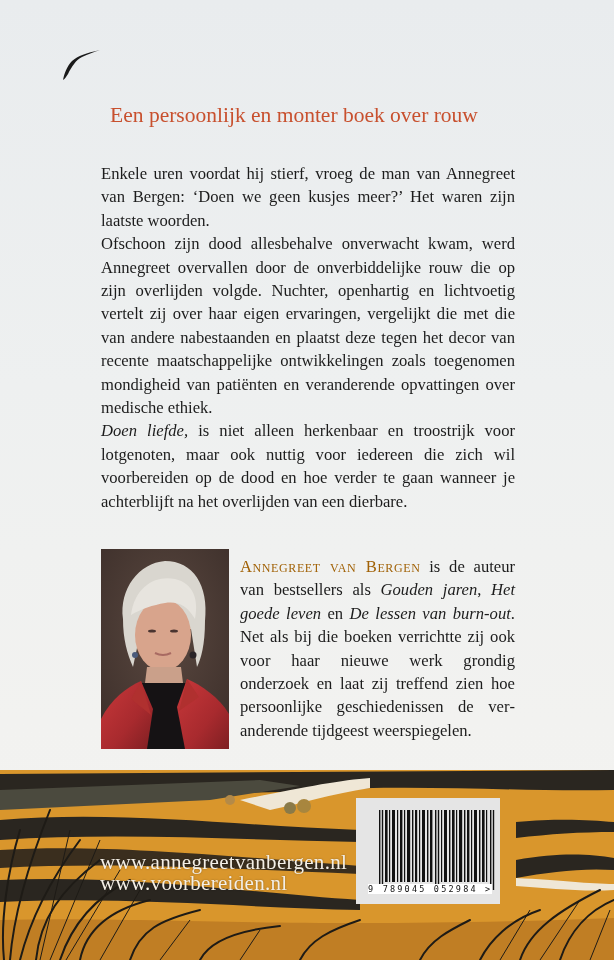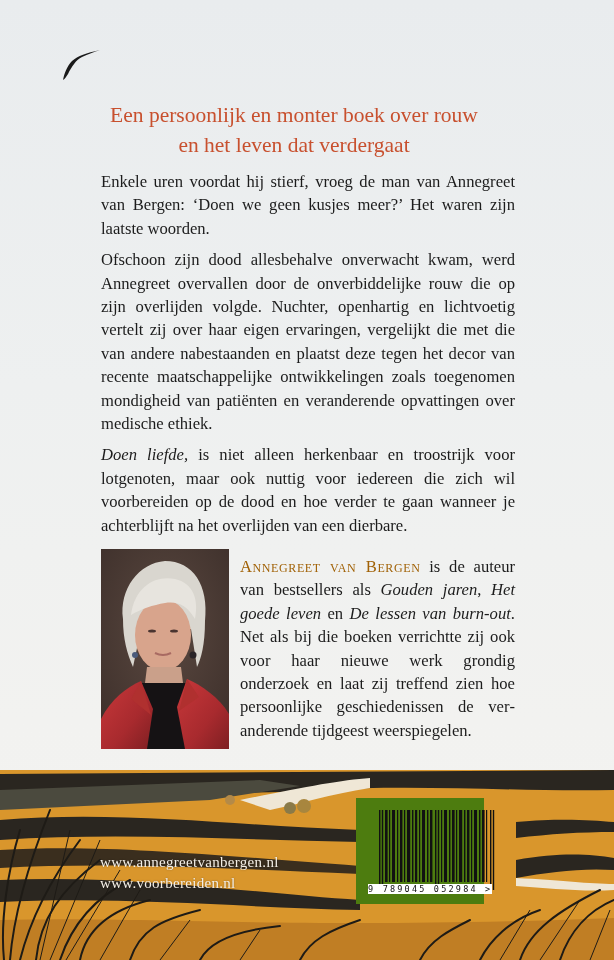--- a/index.html
+++ b/index.html
@@ -5,47 +5,46 @@
   html, body { margin:0; padding:0; }
   body { width:614px; height:960px; overflow:hidden; position:relative;
     background: linear-gradient(180deg, #e9ecee 0%, #eef0f0 40%, #f2f2f0 75%, #f3f3f1 100%);
     font-family: "Liberation Serif", "DejaVu Serif", serif; color:#1c1c1c; }
   .bird { position:absolute; left:58px; top:44px; width:48px; height:40px; }
   .tagline { position:absolute; left:0; width:588px; top:100px; text-align:center;
     color:#c8502e; font-size:21.5px; line-height:30px; }
   .blurb { position:absolute; left:101px; top:162px; width:414px;
     font-size:16.6px; line-height:23.4px; text-align:justify; }
   .blurb p { margin:0; }
-  .blurb p.last-left { text-align-last:left;margin-top:8px; }
+  .blurb p.last-left { text-align-last:left; }
   .photo { position:absolute; left:101px; top:549px; width:128px; height:200px; overflow:hidden;
     background:#4a3a34; }
   .bio { position:absolute; left:240px; top:555px; width:275px;
     font-size:16.6px; line-height:23.4px; text-align:justify; }
   .bio .name { color:#a16207; font-variant:small-caps; letter-spacing:0.6px; }
   .landscape { position:absolute; left:0; top:770px; width:614px; height:190px; overflow:hidden; }
-  .urls { position:absolute; left:100px; top:852px; color:#f4efe6; font-size:15px; line-height:21px;
+  .urls { position:absolute; left:100px; top:852px; color:#f4efe6; font-size:21px; line-height:21px;
     letter-spacing:0.3px; text-shadow:0 0 2px rgba(0,0,0,0.35); }
   .urls div { white-space:nowrap; }
-  .barcode-box { position:absolute; left:356px; top:798px; width:128px; height:106px; background:#4d7c0f;text-decoration:underline; }
+  .barcode-box { position:absolute; left:356px; top:798px; width:144px; height:106px; background:#e5e5e5;text-decoration:underline; }
   .barcode-bars { position:absolute; left:23px; top:12px; width:116px; height:80px; }
   .barcode-num { position:absolute; left:12px; top:86px; width:140px; font-family:"DejaVu Sans Mono", monospace;
     font-size:8.5px; color:#111; letter-spacing:2.2px; white-space:nowrap; }
   .barcode-num span { background:#fff; }
   i { font-style:italic; }
 </style>
 </head>
 <body>
 
 <svg class="bird" viewBox="0 0 48 40">
   <path d="M5 36 C6 30, 9 22, 14 17 C20 12, 28 9, 42 6 C36 8, 30 10, 24 13 C18 16, 14 22, 10 30 C8 33, 7 35, 5 36 Z" fill="#1a1a1a"></path>
 </svg>
 
 <div class="tagline">
   <div>Een persoonlijk en monter boek over rouw</div>
-  <div>en het leven dat verdergaat</div>
 </div>
 
 <div class="blurb">
   <p class="last-left">Enkele uren voordat hij stierf, vroeg de man van Annegreet van Bergen: ‘Doen we geen kusjes meer?’ Het waren zijn laatste woorden.</p>
   <p class="last-left">Ofschoon zijn dood allesbehalve onverwacht kwam, werd Annegreet overvallen door de onverbiddelijke rouw die op zijn overlijden volgde. Nuchter, openhartig en licht­voetig vertelt zij over haar eigen ervaringen, vergelijkt die met die van andere nabestaanden en plaatst deze tegen het decor van recente maatschappelijke ontwikkelingen zoals toegenomen mondigheid van patiënten en veranderende opvattingen over medische ethiek.</p>
   <p class="last-left"><i>Doen liefde,</i><span> is niet alleen herkenbaar en troostrijk voor lotgenoten, maar ook nuttig voor iedereen die zich wil voorbereiden op de dood en hoe verder te gaan wanneer je achterblijft na het overlijden van een dierbare.</span></p>
 </div>
 
 <div class="photo">
   <svg width="128" height="200" viewBox="0 0 128 200">

